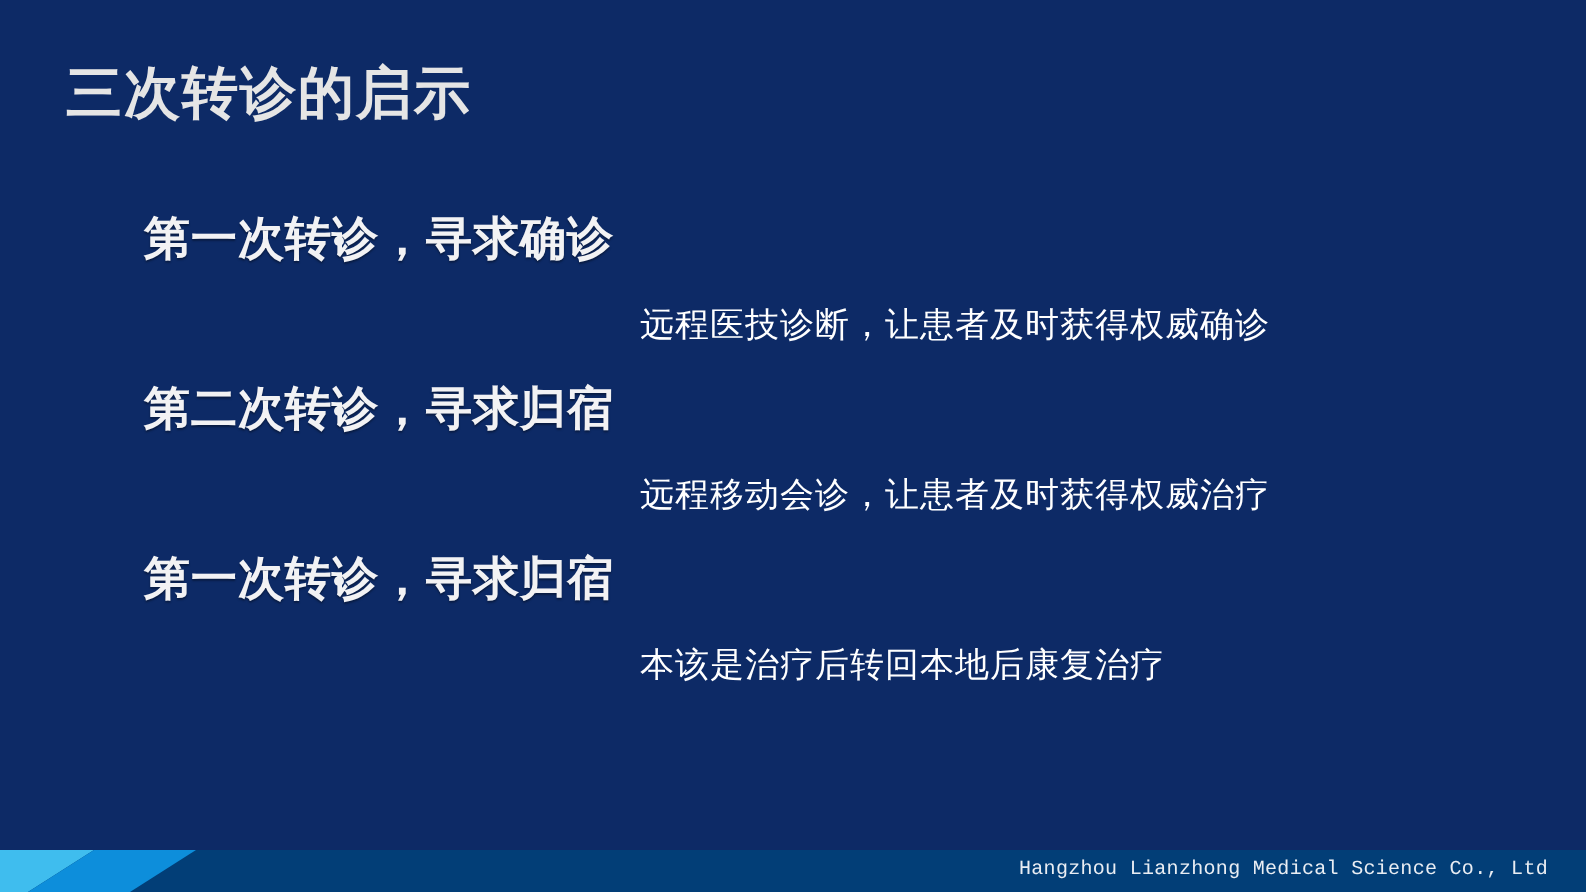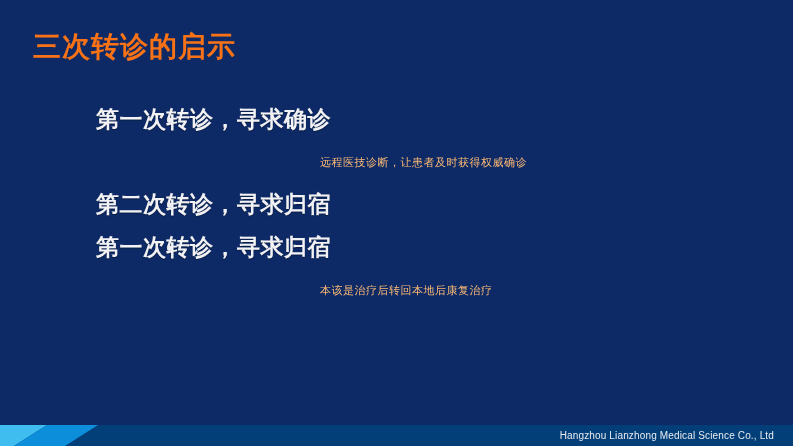--- a/index.html
+++ b/index.html
@@ -15,36 +15,36 @@
     background:#0d2a66;
     overflow:hidden;
   }
 
   
   #slide-title {
     position:absolute;
     left:33px; top:30px;
     font-size:28px;
     font-weight:bold;
-    color:#f97316;
+    color:#e5e5e5;
     letter-spacing:1px;
     line-height:1.2;
     white-space:nowrap;
   }
 
   
   #body-block {
     position:absolute;
     left:0; top:98px;
     width:793px;
   }
   .group { position:relative; }
   .bullet-row {
     position:relative;
-    padding-left:96px;
+    padding-left:72px;
     height:43px;
     display:flex;
     align-items:center;
   }
   .bullet-dot {
     position:absolute;
     left:167px; top:50%;
     width:5px; height:5px;
     margin-top:-2px;
     border-radius:50%;
@@ -59,34 +59,35 @@
     text-shadow:0 1px 1px rgba(0,0,0,0.35);
   }
   .sub-row {
     position:relative;
     height:42px;
     display:flex;
     align-items:center;
     padding-left:320px;
   }
   .sub-text {
-    font-size:11px;
+    font-size:17px;
     font-weight:normal;
-    color:#fdba74;
+    color:#ffffff;
     letter-spacing:0.5px;
     white-space:nowrap;
   }
 
   
   #footer-band {
     position:absolute;
     left:0; bottom:0;
     width:793px; height:21px;
     background:#023e77;
     overflow:hidden;
+    font-family:Liberation Mono, monospace;
   }
   #footer-shape-light {
     position:absolute;
     left:0; top:0;
     width:60px; height:21px;
     background:#3fbdee;
     clip-path:polygon(0 0, 47px 0, 14px 21px, 0 21px);
   }
   #footer-shape-mid {
     position:absolute;
@@ -124,20 +125,23 @@
       <div class="sub-row">
         <span class="sub-text">远程医技诊断，让患者及时获得权威确诊</span>
       </div>
     </div>
 
     <div class="group">
       <div class="bullet-row">
         <span class="bullet-dot"></span>
         <span class="bullet-text">第二次转诊，寻求归宿</span>
       </div>
+      <div class="sub-row">
+        <span class="sub-text">远程移动会诊，让患者及时获得权威治疗</span>
+      </div>
     </div>
 
     <div class="group">
       <div class="bullet-row">
         <span class="bullet-dot"></span>
         <span class="bullet-text">第一次转诊，寻求归宿</span>
       </div>
       <div class="sub-row">
         <span class="sub-text">本该是治疗后转回本地后康复治疗</span>
       </div>

